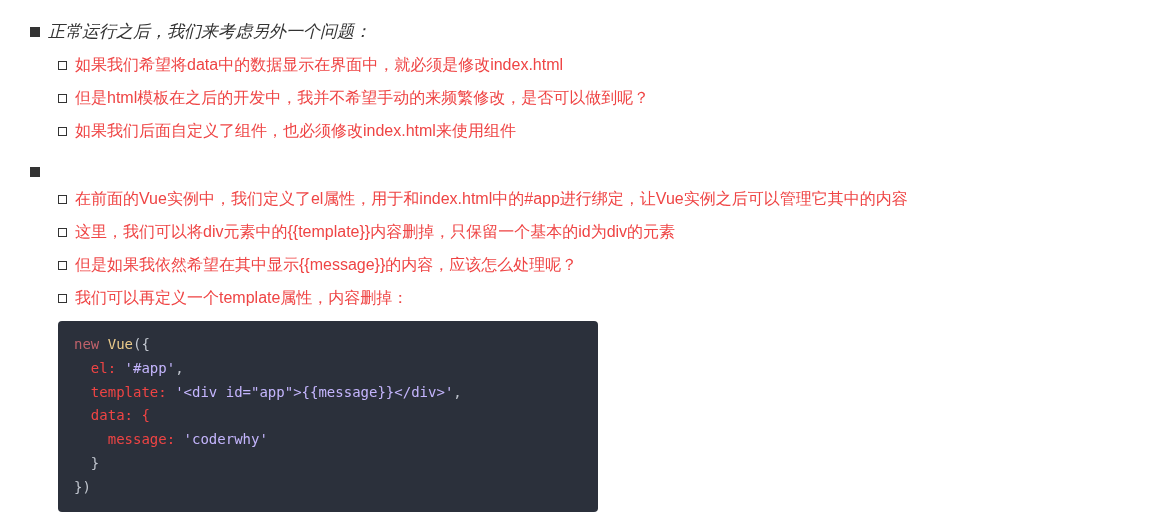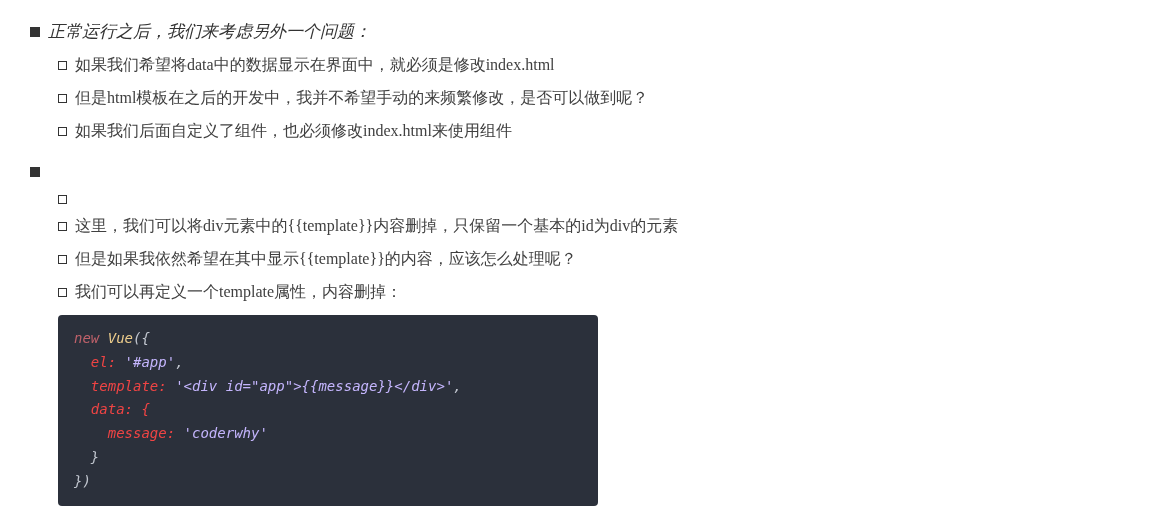--- a/index.html
+++ b/index.html
@@ -36,22 +36,21 @@
       flex-shrink: 0;
     }
     .sub-list {
       margin-left: 28px;
     }
     .sub-item {
       display: flex;
       align-items: flex-start;
       margin-bottom: 12px;
       font-size: 16px;
-      color: #404040;
-      font-family: Liberation Serif, serif;
+      color: #ef4444;
     }
     .square-hollow {
       display: inline-block;
       width: 9px;
       height: 9px;
       border: 1.5px solid #333;
       margin-right: 8px;
       margin-top: 6px;
       flex-shrink: 0;
     }
@@ -63,21 +62,20 @@
       margin-top: 8px;
       font-family: "Consolas", "Monaco", monospace;
       font-size: 14px;
       line-height: 1.7;
       color: #c0c5ce;
       width: 540px;
       overflow: hidden;
     }
     .code-line {
       white-space: pre;
-      font-style: italic;
     }
     .kw-new { color: #bf616a; }
     .kw-vue { color: #ebcb8b; }
     .prop { color: #ef4444; }
     .str { color: #c4b5fd; }
     .punc { color: #c0c5ce; }
   </style>
 </head>
 <body>
 
@@ -102,28 +100,29 @@
   </div>
 </div>
 
 <div class="section">
   <div class="heading">
     <span class="square-filled"></span>
   </div>
   <div class="sub-list">
     <div class="sub-item">
       <span class="square-hollow"></span>
+      <span>在前面的Vue实例中，我们定义了el属性，用于和index.html中的#app进行绑定，让Vue实例之后可以管理它其中的内容</span>
     </div>
     <div class="sub-item">
       <span class="square-hollow"></span>
       <span>这里，我们可以将div元素中的{{template}}内容删掉，只保留一个基本的id为div的元素</span>
     </div>
     <div class="sub-item">
       <span class="square-hollow"></span>
-      <span>但是如果我依然希望在其中显示{{template}}的内容，应该怎么处理呢？</span>
+      <span>但是如果我依然希望在其中显示{{message}}的内容，应该怎么处理呢？</span>
     </div>
     <div class="sub-item">
       <span class="square-hollow"></span>
       <span>我们可以再定义一个template属性，内容删掉：</span>
     </div>
   </div>
 
   <div class="code-block">
     <div class="code-line"><span class="kw-new">new</span> <span class="kw-vue">Vue</span><span class="punc">({</span></div>
     <div class="code-line"><span class="prop">  el: </span><span class="str">'#app'</span><span class="punc">,</span></div>

